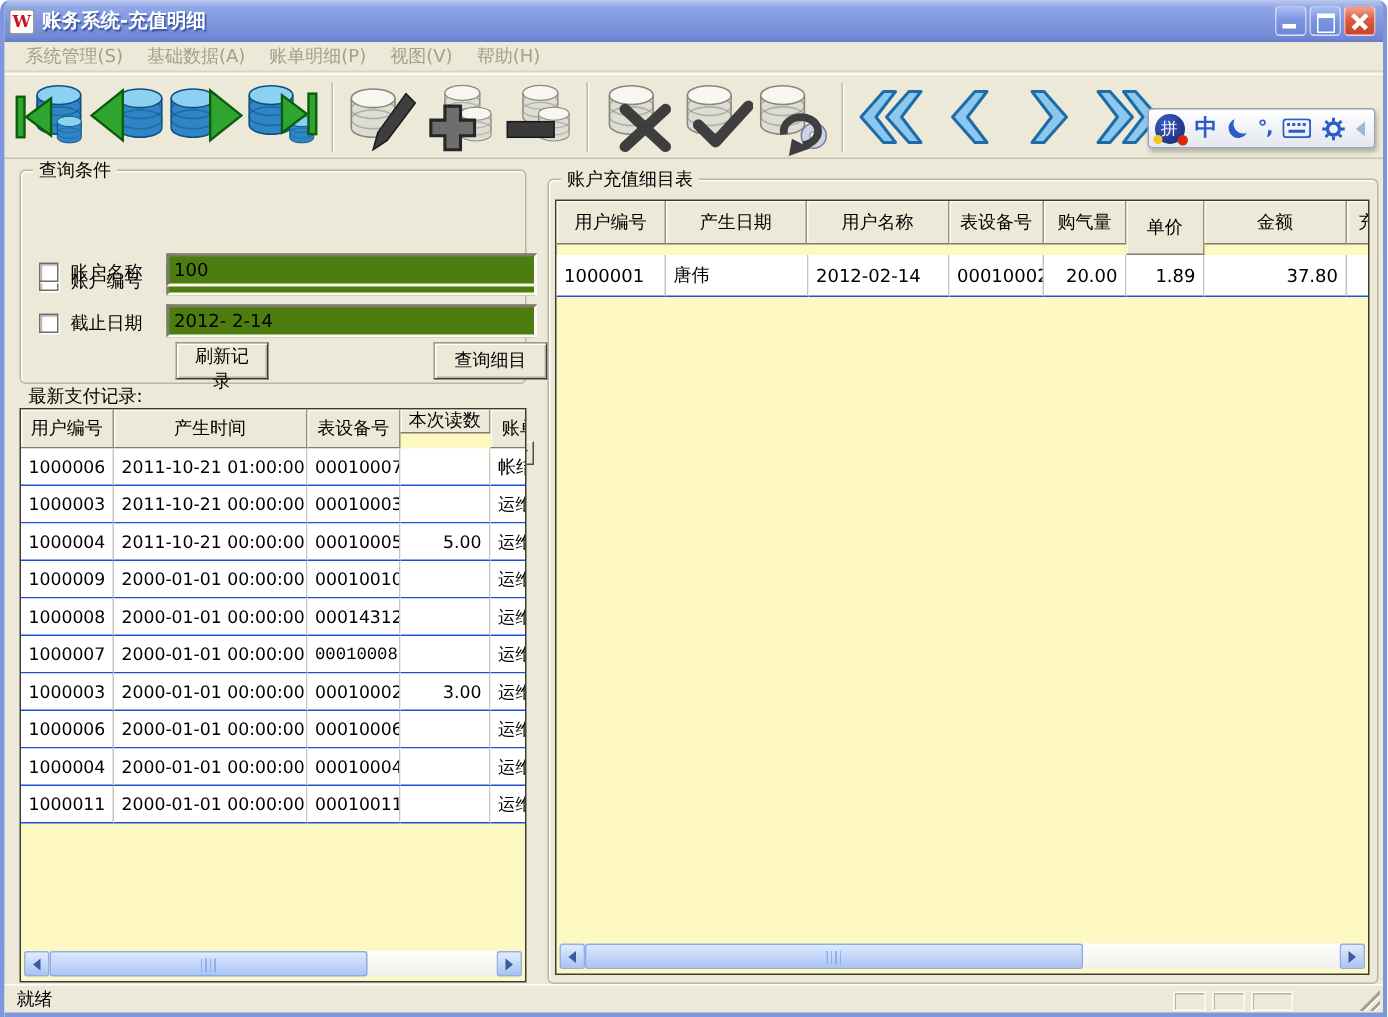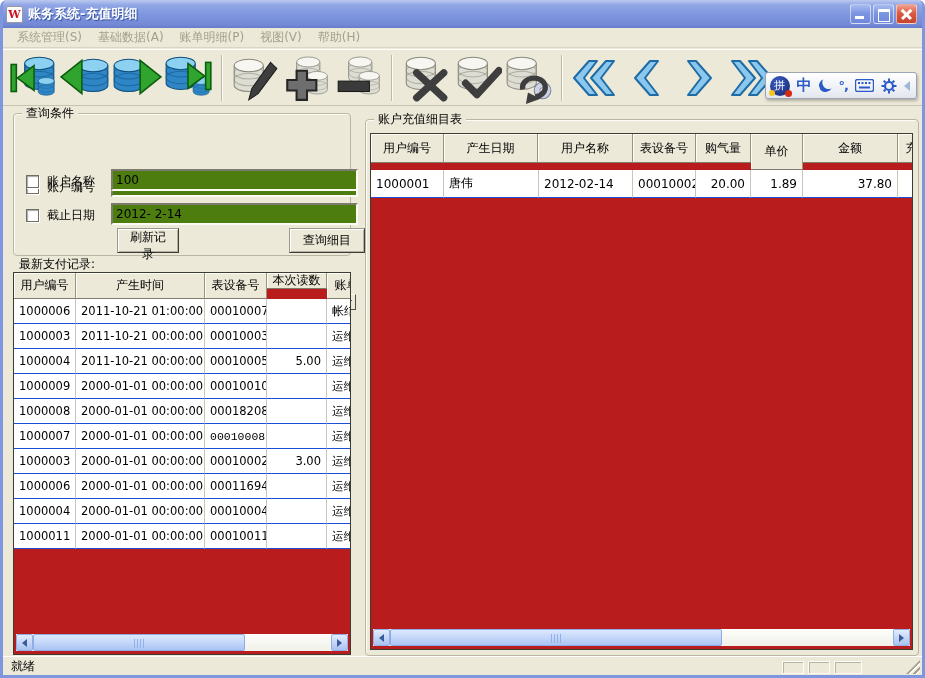--- a/index.html
+++ b/index.html
@@ -70,21 +70,21 @@
     border:1px solid;border-color:#fdfcf6 #50504a #50504a #fdfcf6;cursor:pointer;
     display:flex;align-items:center;justify-content:center;}
   .combo-btn::after{content:"";width:0;height:0;border-left:4px solid transparent;border-right:4px solid transparent;border-top:5px solid #000;}
   .btn-classic{position:absolute;height:25px;background:#ece9d8;
     border:1px solid;border-color:#9b998c #3d3d35 #3d3d35 #9b998c;
     box-shadow:inset 1px 1px 0 #ffffff,inset -1px -1px 0 #b4b1a1;
     font-family:inherit;font-size:12px;cursor:pointer;padding:0 8px;}
   
   .section-label{position:absolute;white-space:nowrap;}
   
-  .grid-box{position:absolute;background:#b91c1c;border:1px solid #3c3c34;overflow:hidden;}
+  .grid-box{position:absolute;background:#fef9c3;border:1px solid #3c3c34;overflow:hidden;}
   #left-gridbox{left:10px;top:272px;width:338px;height:383px;}
   #right-gridbox{left:367px;top:133px;width:543px;height:517px;}
   .grid{position:absolute;left:0;top:0;right:0;}
   .g-row{display:flex;}
   .g-hcell{background:#ece9d8;border-right:1px solid #96937f;border-bottom:1px solid #807d6e;
     box-shadow:inset 1px 1px 0 #fdfcf5;display:flex;align-items:center;justify-content:center;
     flex:none;overflow:hidden;white-space:nowrap;cursor:pointer;}
   .g-cell{background:#fff;border-right:1px solid #c9c6b9;border-bottom:1px solid #1d4ed8;
     display:flex;align-items:center;flex:none;overflow:hidden;white-space:nowrap;}
   .g-cell.al{padding-left:5px;justify-content:flex-start;}
@@ -403,42 +403,42 @@
         <div class="g-row">
           <div class="g-cell al" style="width: 62px; height: 25px; font-size: 11.5px;">1000009</div>
           <div class="g-cell al" style="width: 129px; height: 25px; font-size: 11.5px;">2000-01-01 00:00:00</div>
           <div class="g-cell al" style="width: 62px; height: 25px; font-size: 11.5px;">00010010</div>
           <div class="g-cell ar" style="width: 60px; height: 25px; font-size: 11.5px;"></div>
           <div class="g-cell al" style="width: 40px; height: 25px; font-size: 11.5px;">运维</div>
         </div>
         <div class="g-row">
           <div class="g-cell al" style="width: 62px; height: 25px; font-size: 11.5px;">1000008</div>
           <div class="g-cell al" style="width: 129px; height: 25px; font-size: 11.5px;">2000-01-01 00:00:00</div>
-          <div class="g-cell al" style="width: 62px; height: 25px; font-size: 11.5px;">00018208</div>
+          <div class="g-cell al" style="width: 62px; height: 25px; font-size: 11.5px;">00014312</div>
           <div class="g-cell ar" style="width: 60px; height: 25px; font-size: 11.5px;"></div>
           <div class="g-cell al" style="width: 40px; height: 25px; font-size: 11.5px;">运维</div>
         </div>
         <div class="g-row">
           <div class="g-cell al" style="width: 62px; height: 25px; font-size: 11.5px;">1000007</div>
           <div class="g-cell al" style="width: 129px; height: 25px; font-size: 11.5px;">2000-01-01 00:00:00</div>
           <div class="g-cell al" style="width: 62px; height: 25px; font-size: 11.5px; font-family: Liberation Mono, monospace;">00010008</div>
           <div class="g-cell ar" style="width: 60px; height: 25px; font-size: 11.5px;"></div>
           <div class="g-cell al" style="width: 40px; height: 25px; font-size: 11.5px;">运维</div>
         </div>
         <div class="g-row">
           <div class="g-cell al" style="width: 62px; height: 25px; font-size: 11.5px;">1000003</div>
           <div class="g-cell al" style="width: 129px; height: 25px; font-size: 11.5px;">2000-01-01 00:00:00</div>
           <div class="g-cell al" style="width: 62px; height: 25px; font-size: 11.5px;">00010002</div>
           <div class="g-cell ar" style="width: 60px; height: 25px; font-size: 11.5px;">3.00</div>
           <div class="g-cell al" style="width: 40px; height: 25px; font-size: 11.5px;">运维</div>
         </div>
         <div class="g-row">
           <div class="g-cell al" style="width: 62px; height: 25px; font-size: 11.5px;">1000006</div>
           <div class="g-cell al" style="width: 129px; height: 25px; font-size: 11.5px;">2000-01-01 00:00:00</div>
-          <div class="g-cell al" style="width: 62px; height: 25px; font-size: 11.5px;">00011694</div>
+          <div class="g-cell al" style="width: 62px; height: 25px; font-size: 11.5px;">00010006</div>
           <div class="g-cell ar" style="width: 60px; height: 25px; font-size: 11.5px;"></div>
           <div class="g-cell al" style="width: 40px; height: 25px; font-size: 11.5px;">运维</div>
         </div>
         <div class="g-row">
           <div class="g-cell al" style="width: 62px; height: 25px; font-size: 11.5px;">1000004</div>
           <div class="g-cell al" style="width: 129px; height: 25px; font-size: 11.5px;">2000-01-01 00:00:00</div>
           <div class="g-cell al" style="width: 62px; height: 25px; font-size: 11.5px;">00010004</div>
           <div class="g-cell ar" style="width: 60px; height: 25px; font-size: 11.5px;"></div>
           <div class="g-cell al" style="width: 40px; height: 25px; font-size: 11.5px;">运维</div>
         </div>

